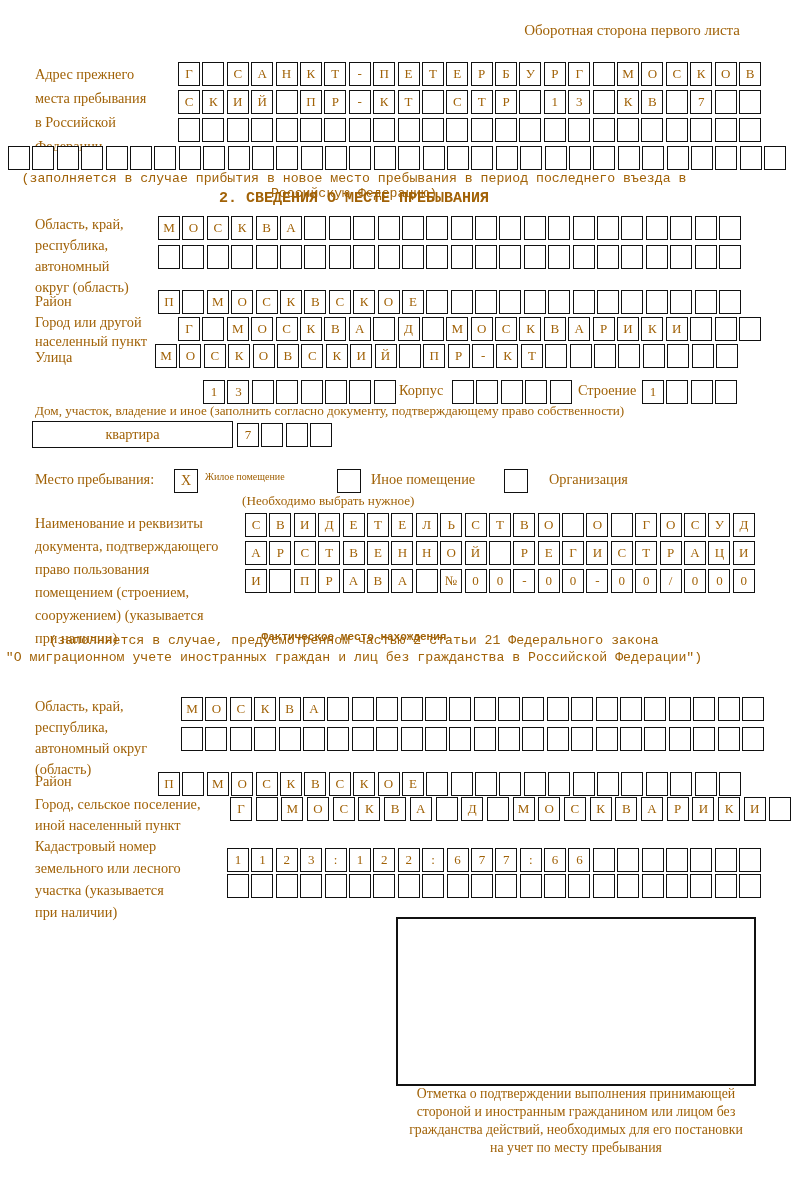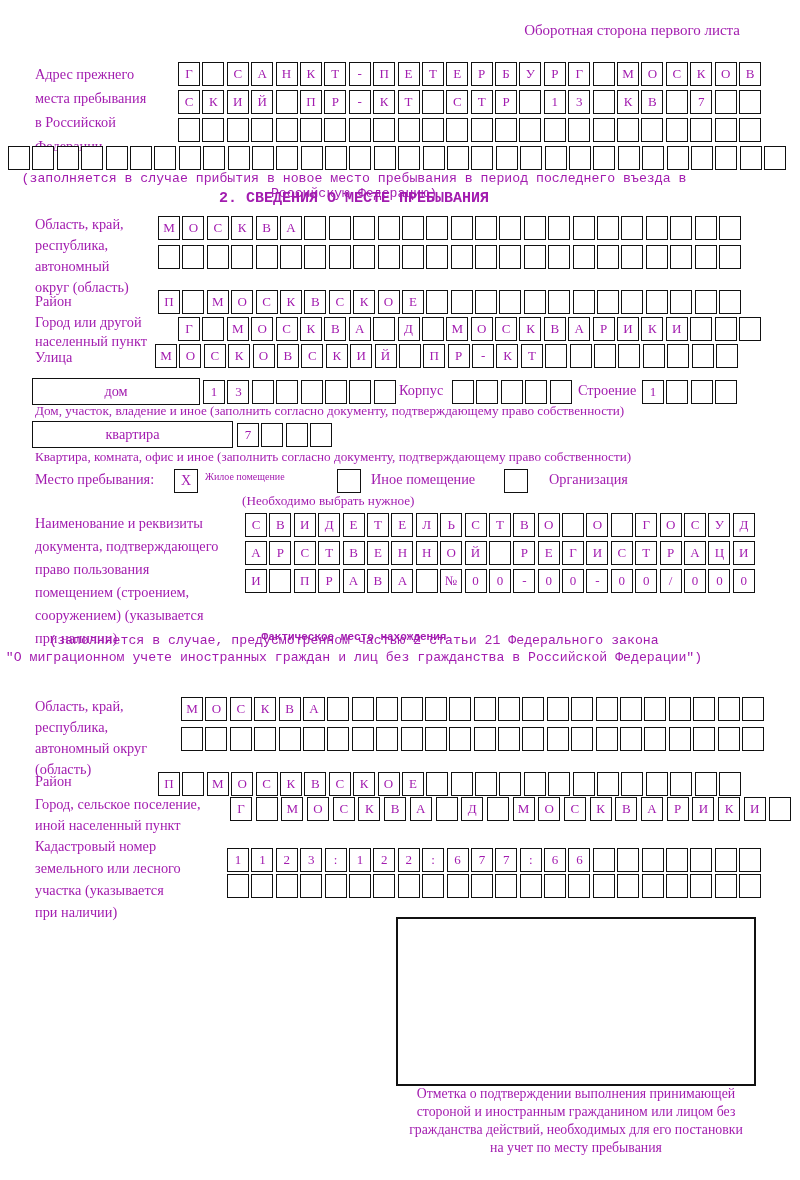--- a/index.html
+++ b/index.html
@@ -1,18 +1,18 @@
 <!DOCTYPE html>
 <html><head>
 <meta charset="utf-8">
 <style>
   html,body{margin:0;padding:0;background:#fff;}
   #page{
     position:relative;width:800px;height:1180px;background:#ffffff;
-    font-family:"Liberation Serif","DejaVu Serif",serif;color:#a21caf;overflow:hidden;
+    font-family:"Liberation Serif","DejaVu Serif",serif;color:#a16207;overflow:hidden;
   }
   .abs{position:absolute;}
   .lbl{font-size:14.3px;line-height:21px;white-space:pre-line;}
   .note{font-size:13.2px;}
   .center{left:0;width:708px;text-align:center;font-family:Liberation Mono, monospace;}
   .bold{font-weight:bold;}
   .cellrow{position:absolute;display:flex;gap:2.4px;}
   .cellrow.wide{gap:3.7px;}
   .cell{
     width:22px;height:24px;box-sizing:border-box;border:1.6px solid #111;
@@ -291,21 +291,20 @@
       <div class="cell"></div>
       <div class="cell"></div>
       <div class="cell"></div>
       <div class="cell"></div>
       <div class="cell"></div>
       <div class="cell"></div>
       <div class="cell"></div>
       <div class="cell"></div>
     </div>
 
-  <div class="fieldbox" style="left:32px;top:378px;width:168px;height:27px;">дом</div>
   <div class="cellrow" style="left:203px;top:380px;">
       <div class="cell">1</div>
       <div class="cell">3</div>
       <div class="cell"></div>
       <div class="cell"></div>
       <div class="cell"></div>
       <div class="cell"></div>
       <div class="cell"></div>
       <div class="cell"></div>
     </div>
@@ -326,21 +325,20 @@
     </div>
   <div class="abs note" style="left:35px;top:403px;">Дом, участок, владение и иное (заполнить согласно документу, подтверждающему право собственности)</div>
 
   <div class="fieldbox" style="left:32px;top:421px;width:201px;height:27px;">квартира</div>
   <div class="cellrow" style="left:237px;top:423px;">
       <div class="cell">7</div>
       <div class="cell"></div>
       <div class="cell"></div>
       <div class="cell"></div>
     </div>
-  <div class="abs note" style="left:35px;top:449px;">Квартира, комната, офис и иное (заполнить согласно документу, подтверждающему право собственности)</div>
 
   <div class="abs" style="left:35px;top:471px;font-size:14.3px;">Место пребывания:</div>
   <div class="chk" style="left:174px;top:469px;">X</div>
   <div class="abs" style="left:205px;top:471px;font-size:10px;">Жилое помещение</div>
   <div class="chk" style="left:337px;top:469px;"></div>
   <div class="abs" style="left:371px;top:471px;font-size:14.3px;">Иное помещение</div>
   <div class="chk" style="left:504px;top:469px;"></div>
   <div class="abs" style="left:549px;top:471px;font-size:14.3px;">Организация</div>
   <div class="abs note" style="left:242px;top:493px;">(Необходимо выбрать нужное)</div>
 

